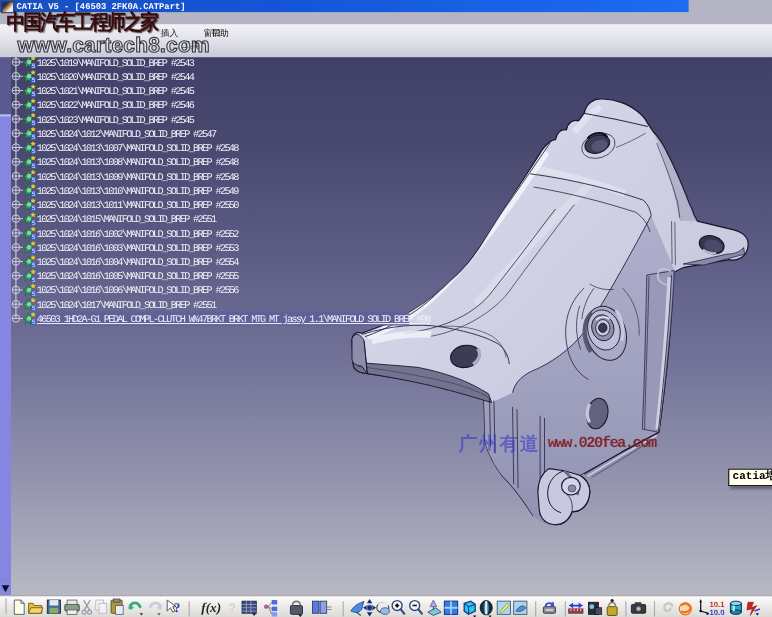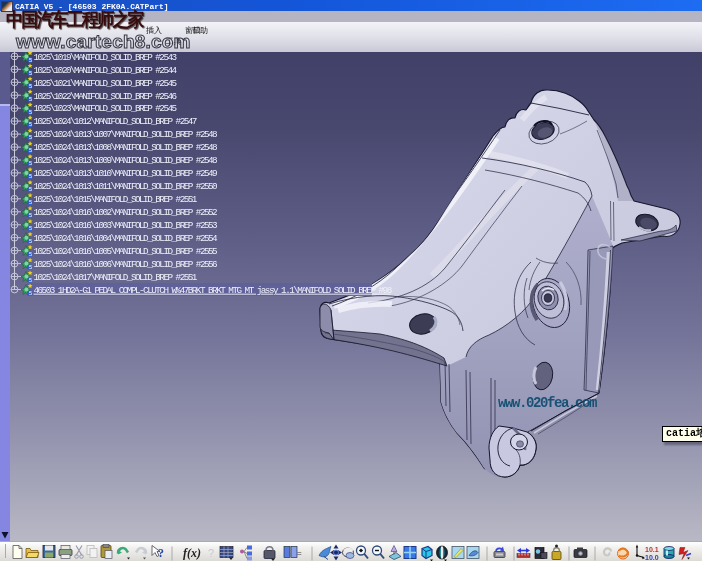--- a/index.html
+++ b/index.html
@@ -1,17 +1,17 @@
 <!DOCTYPE html>
 <html><head>
 <meta charset="utf-8">
 <style>
   html,body{margin:0;padding:0;}
   #root{position:relative;width:702px;height:561px;overflow:hidden;font-family:"Liberation Sans",sans-serif;background:#b4b4c2;}
-  #titlebar{position:absolute;left:0;top:0;width:702px;height:11px;background:linear-gradient(90deg,#1a50c0 0%,#1455d8 40%,#1d6cf2 100%);text-decoration:underline;}
+  #titlebar{position:absolute;left:0;top:0;width:626px;height:11px;background:linear-gradient(90deg,#1a50c0 0%,#1455d8 40%,#1d6cf2 100%);text-decoration:underline;}
   #titletext{position:absolute;left:15px;top:2px;color:#fff;font:bold 8px "Liberation Mono",monospace;letter-spacing:0px;}
   #titleicon{position:absolute;left:1px;top:1px;width:10px;height:9px;background:linear-gradient(135deg,#203050 30%,#c08040 50%,#e8e8f0 70%);border:1px solid #3a3a5a;}
   #menubar{position:absolute;left:0;top:11px;width:702px;height:30px;background:linear-gradient(180deg,#f2f2f8 0%,#dfdfe8 55%,#c9c9d6 100%);font:8px "Liberation Sans",sans-serif;color:#111;margin-top:11px;}
   #viewport{position:absolute;left:0;top:24px;width:702px;height:517px;background:linear-gradient(#3d3d66 0%, #48486f 20%, #5c5c85 40%, #74749a 60%, #9494af 80%, #b8b8c5 100%);}
   #toolbar{position:absolute;left:0;top:541px;width:702px;height:20px;background:linear-gradient(#ffffff 0%,#f2f1ef 30%,#dcdad6 100%);border-top:1px solid #aaa;box-sizing:border-box;}
   .wm1{position:absolute;left:6px;top:7px;font:bold 17px "Liberation Serif",serif;color:#380c0c;text-shadow:1px 1px 1px rgba(12,3,3,0.7);letter-spacing:-1.8px;transform:scaleY(1.12);transform-origin:0 0;white-space:nowrap;}
   .wm2{position:absolute;left:16px;top:31px;font:bold 19px "Liberation Sans",sans-serif;color:rgba(228,228,240,0.60);-webkit-text-stroke:1.05px rgba(40,40,52,0.9);letter-spacing:0.2px;white-space:nowrap;}
   #tooltip{position:absolute;left:662px;top:426px;width:60px;height:16px;background:#ffffec;border:1px solid #000;box-shadow:2px 3px 2px rgba(40,40,60,0.45);font:bold 10px "Liberation Mono",monospace;color:#000;line-height:14px;padding-left:3px;box-sizing:border-box;white-space:nowrap;overflow:hidden;}
 </style>
 </head>
@@ -408,21 +408,22 @@
       <div id="titletext">CATIA V5 - [46503 2FK0A.CATPart]</div>
     </div>
   <div id="menubar">
     <span style="position:absolute;left:146px;top:3px;">插入</span>
     <span style="position:absolute;left:165.5px;top:14px;">工具</span>
     <span style="position:absolute;left:185px;top:3px;text-align:center;">窗口</span>
     <span style="position:absolute;left:192px;top:3px;">帮助</span>
   </div>
   <div class="wm1">中国汽车工程师之家</div>
   <div class="wm2">www.cartech8.com</div>
-  <div style="position:absolute;left:498px;top:395px;font:bold 14px 'Liberation Mono',monospace;color:#0c4a6e;opacity:0.9;letter-spacing:-1.4px;">www.020fea.com</div>
+  <div style="position:absolute;left:417px;top:392px;font:bold 17px 'Liberation Sans',sans-serif;color:#2a2ad0;opacity:0.5;letter-spacing:1.5px;">广州有道</div>
+  <div style="position:absolute;left:498px;top:395px;font:bold 14px 'Liberation Mono',monospace;color:#7f1d1d;opacity:0.9;letter-spacing:-1.4px;">www.020fea.com</div>
   <div id="toolbar">
       <svg width="702" height="20" viewBox="0 0 702 20" xmlns="http://www.w3.org/2000/svg" style="position:absolute;left:0;top:0;">
         <g transform="translate(0,1.5)">
           <g transform="translate(12,0)">
             <path d="M1,2 L7,2 L10,5 L10,15 L1,15 Z" fill="#fffff0" stroke="#555" stroke-width="0.8"></path>
             <path d="M7,2 L7,5 L10,5" fill="none" stroke="#555" stroke-width="0.8"></path>
           </g>
           <g transform="translate(26,0)">
             <path d="M0,5 L4,5 L5,7 L12,7 L12,14 L0,14 Z" fill="#e8c040" stroke="#7a5a10" stroke-width="0.8"></path>
             <path d="M2,9 L13,9 L11,14 L0,14 Z" fill="#f4d86a" stroke="#7a5a10" stroke-width="0.8"></path>

